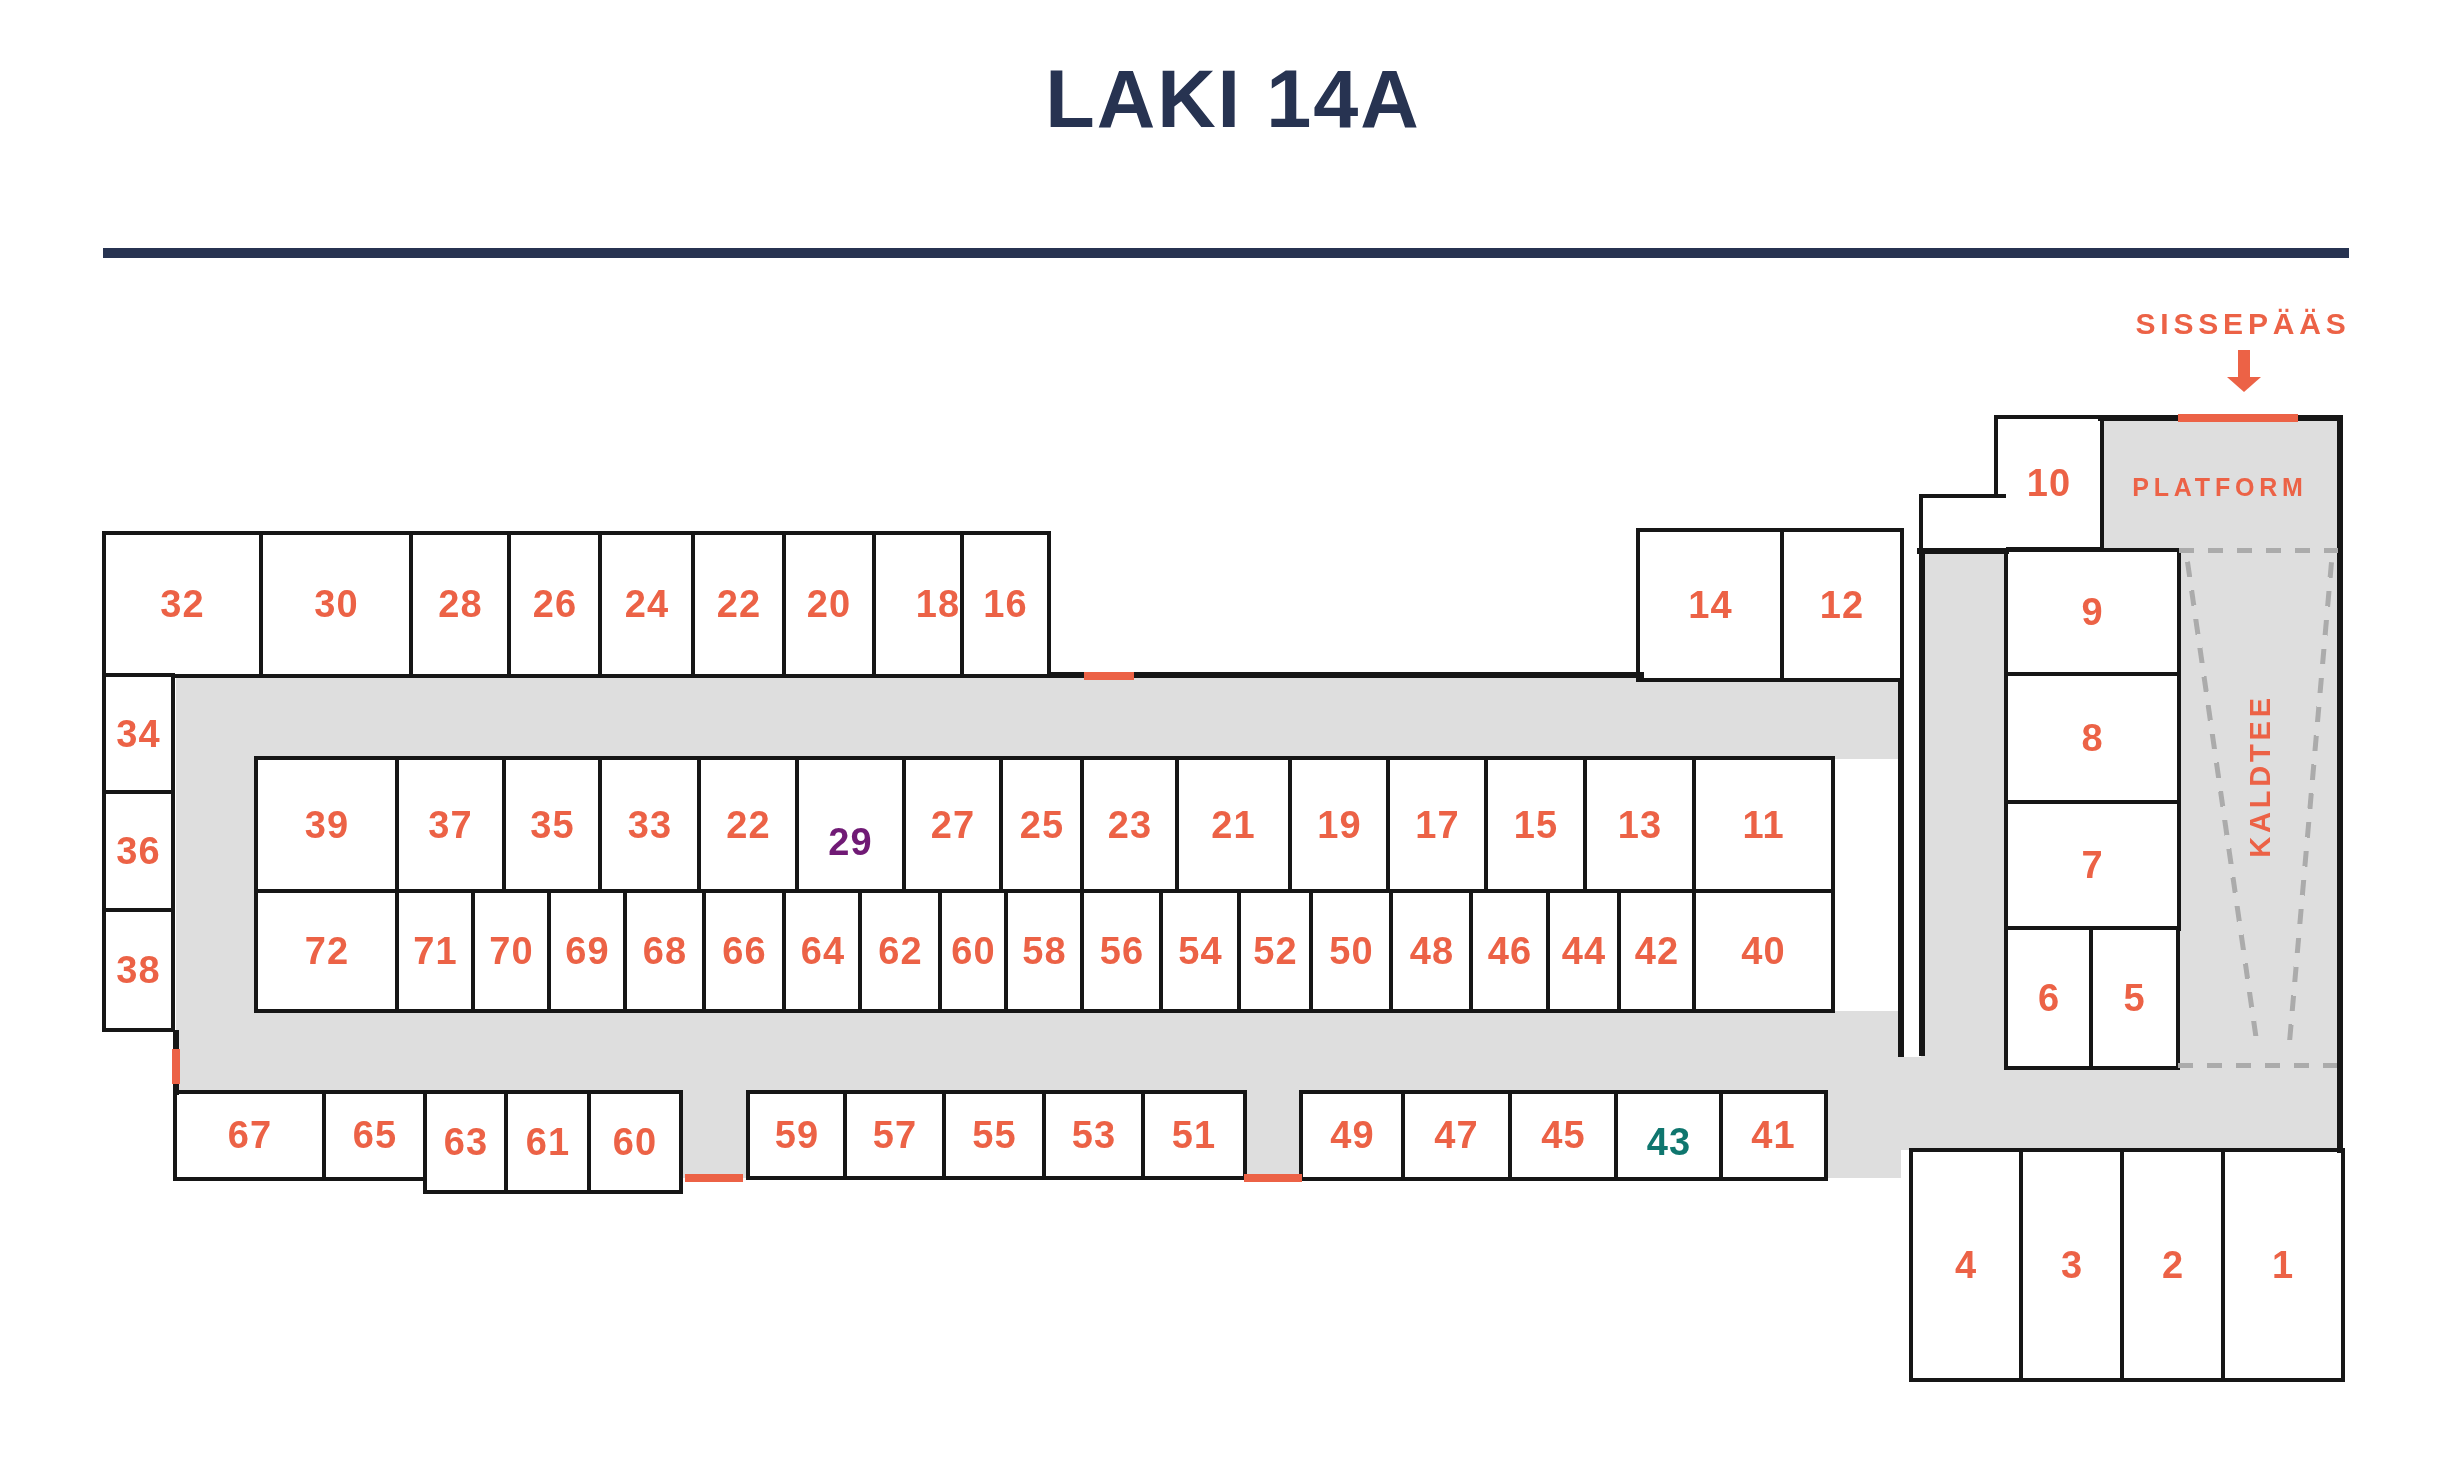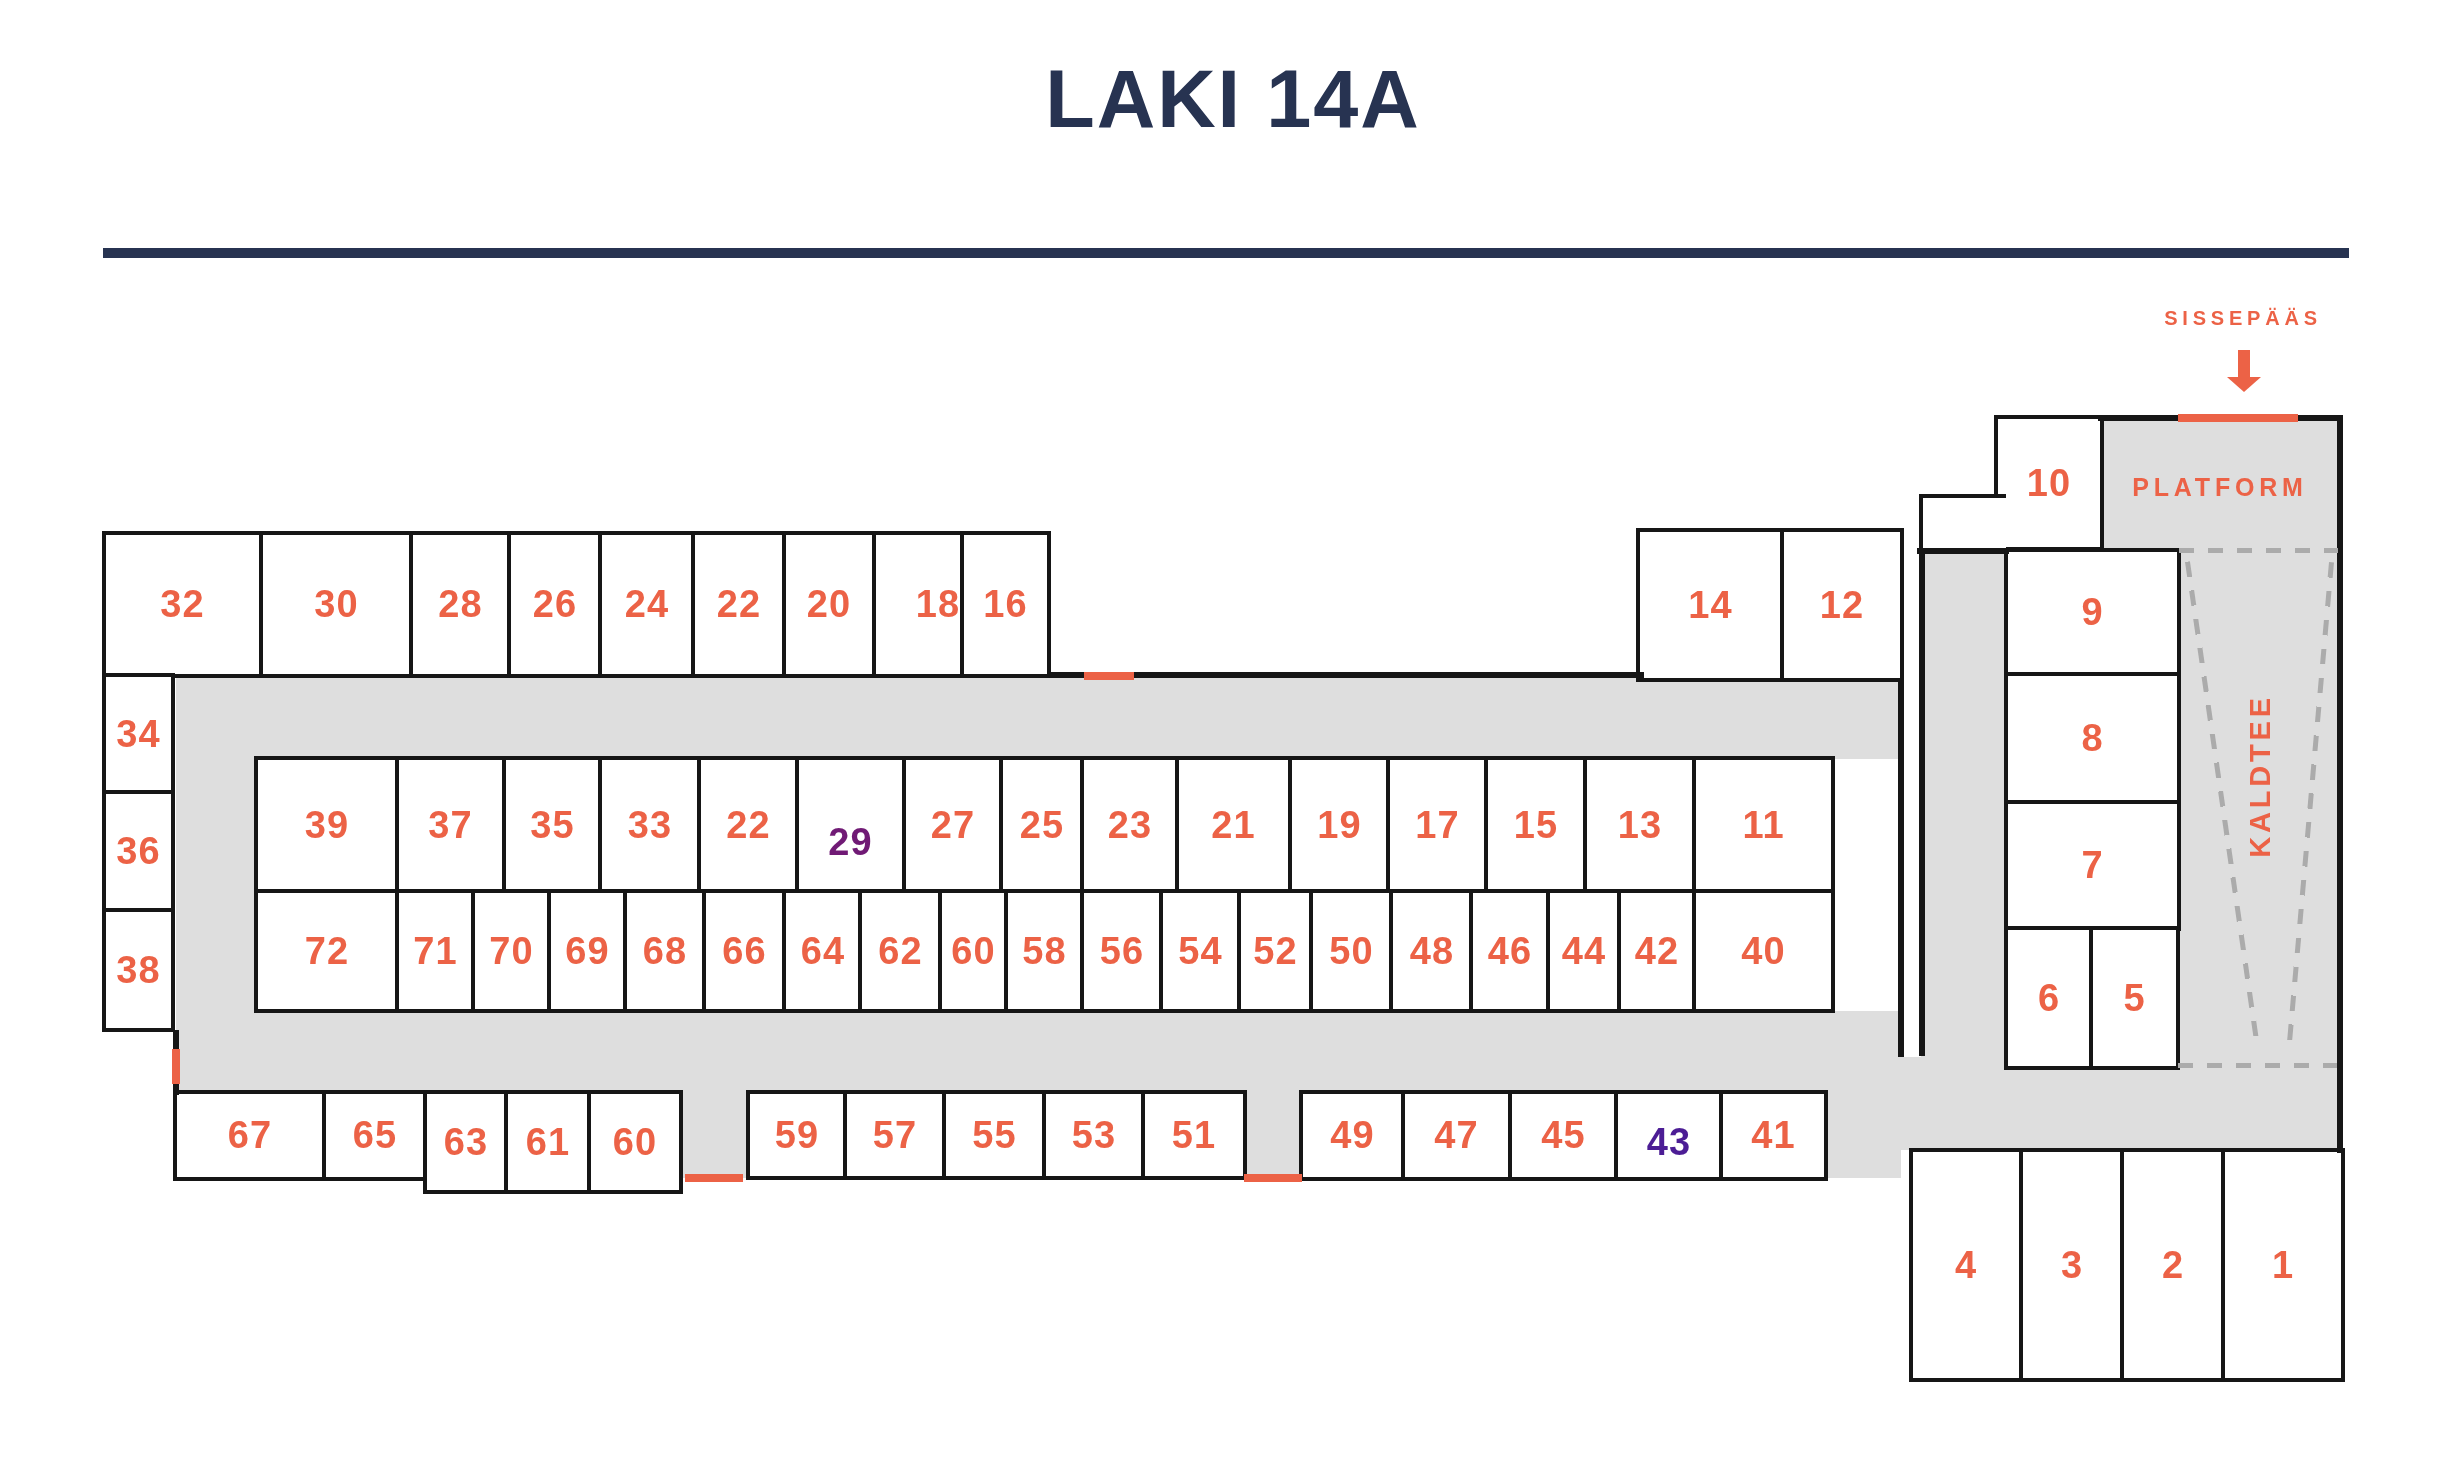--- a/index.html
+++ b/index.html
@@ -19,21 +19,21 @@
   .lbl{position:absolute;font-weight:bold;white-space:nowrap;}
   .arrow-shaft{position:absolute;}
   .arrow-head{position:absolute;width:0;height:0;}
 </style>
 </head>
 <body>
 
 <div id="canvas">
   <div class="title" id="main-title" style="left: 1233px; top: 53px; font-size: 81px; color: rgb(39, 51, 81);">LAKI 14A</div>
   <div class="rule" id="title-rule" style="left: 103px; top: 248px; width: 2246px; height: 9.6px; background: rgb(39, 51, 81);"></div>
-  <div class="lbl" id="lbl-entrance" style="left: 2243px; top: 307px; transform: translateX(-50%); font-size: 20px; color: rgb(236, 98, 70); letter-spacing: 4.8px;">SISSEPÄÄS</div>
+  <div class="lbl" id="lbl-entrance" style="left: 2243px; top: 307px; transform: translateX(-50%); font-size: 30px; color: rgb(236, 98, 70); letter-spacing: 4.8px;">SISSEPÄÄS</div>
   <div id="plan">
       <div class="corridor" style="left: 176px; top: 675px; width: 1725px; height: 84px; background: rgb(222, 222, 222); position: absolute;"></div>
       <div class="corridor" style="left: 176px; top: 759px; width: 81px; height: 333px; background: rgb(222, 222, 222); position: absolute;"></div>
       <div class="corridor" style="left: 257px; top: 1011px; width: 1645px; height: 82px; background: rgb(222, 222, 222); position: absolute;"></div>
       <div class="corridor" style="left: 681px; top: 1092px; width: 67px; height: 86px; background: rgb(222, 222, 222); position: absolute;"></div>
       <div class="corridor" style="left: 1244px; top: 1092px; width: 58px; height: 86px; background: rgb(222, 222, 222); position: absolute;"></div>
       <div class="corridor" style="left: 1825px; top: 1092px; width: 76px; height: 86px; background: rgb(222, 222, 222); position: absolute;"></div>
       <div class="corridor" style="left: 1901px; top: 1057px; width: 25px; height: 93px; background: rgb(222, 222, 222); position: absolute;"></div>
       <div class="corridor" style="left: 1921px; top: 550px; width: 85px; height: 599px; background: rgb(222, 222, 222); position: absolute;"></div>
       <div class="corridor" style="left: 1926px; top: 1067px; width: 413px; height: 83px; background: rgb(222, 222, 222); position: absolute;"></div>
@@ -234,21 +234,21 @@
       <div class="unit" style="left: 1299px; top: 1090px; width: 107px; height: 91px; border-color: rgb(22, 22, 22);">
         <span style="color: rgb(236, 98, 70);">49</span>
       </div>
       <div class="unit" style="left: 1401px; top: 1090px; width: 111px; height: 91px; border-color: rgb(22, 22, 22);">
         <span style="color: rgb(236, 98, 70);">47</span>
       </div>
       <div class="unit" style="left: 1508px; top: 1090px; width: 111px; height: 91px; border-color: rgb(22, 22, 22);">
         <span style="color: rgb(236, 98, 70);">45</span>
       </div>
       <div class="unit" style="left: 1614px; top: 1090px; width: 110px; height: 91px; border-color: rgb(22, 22, 22);">
-        <span style="color: #4c1d95; margin-top: 14px;">43</span>
+        <span style="color: #0f766e; margin-top: 14px;">43</span>
       </div>
       <div class="unit" style="left: 1719px; top: 1090px; width: 109px; height: 91px; border-color: rgb(22, 22, 22);">
         <span style="color: rgb(236, 98, 70);">41</span>
       </div>
       <div class="unit" style="left: 1909px; top: 1148px; width: 114px; height: 234px; border-color: rgb(22, 22, 22);">
         <span style="color: rgb(236, 98, 70);">4</span>
       </div>
       <div class="unit" style="left: 2019px; top: 1148px; width: 106px; height: 234px; border-color: rgb(22, 22, 22);">
         <span style="color: rgb(236, 98, 70);">3</span>
       </div>

